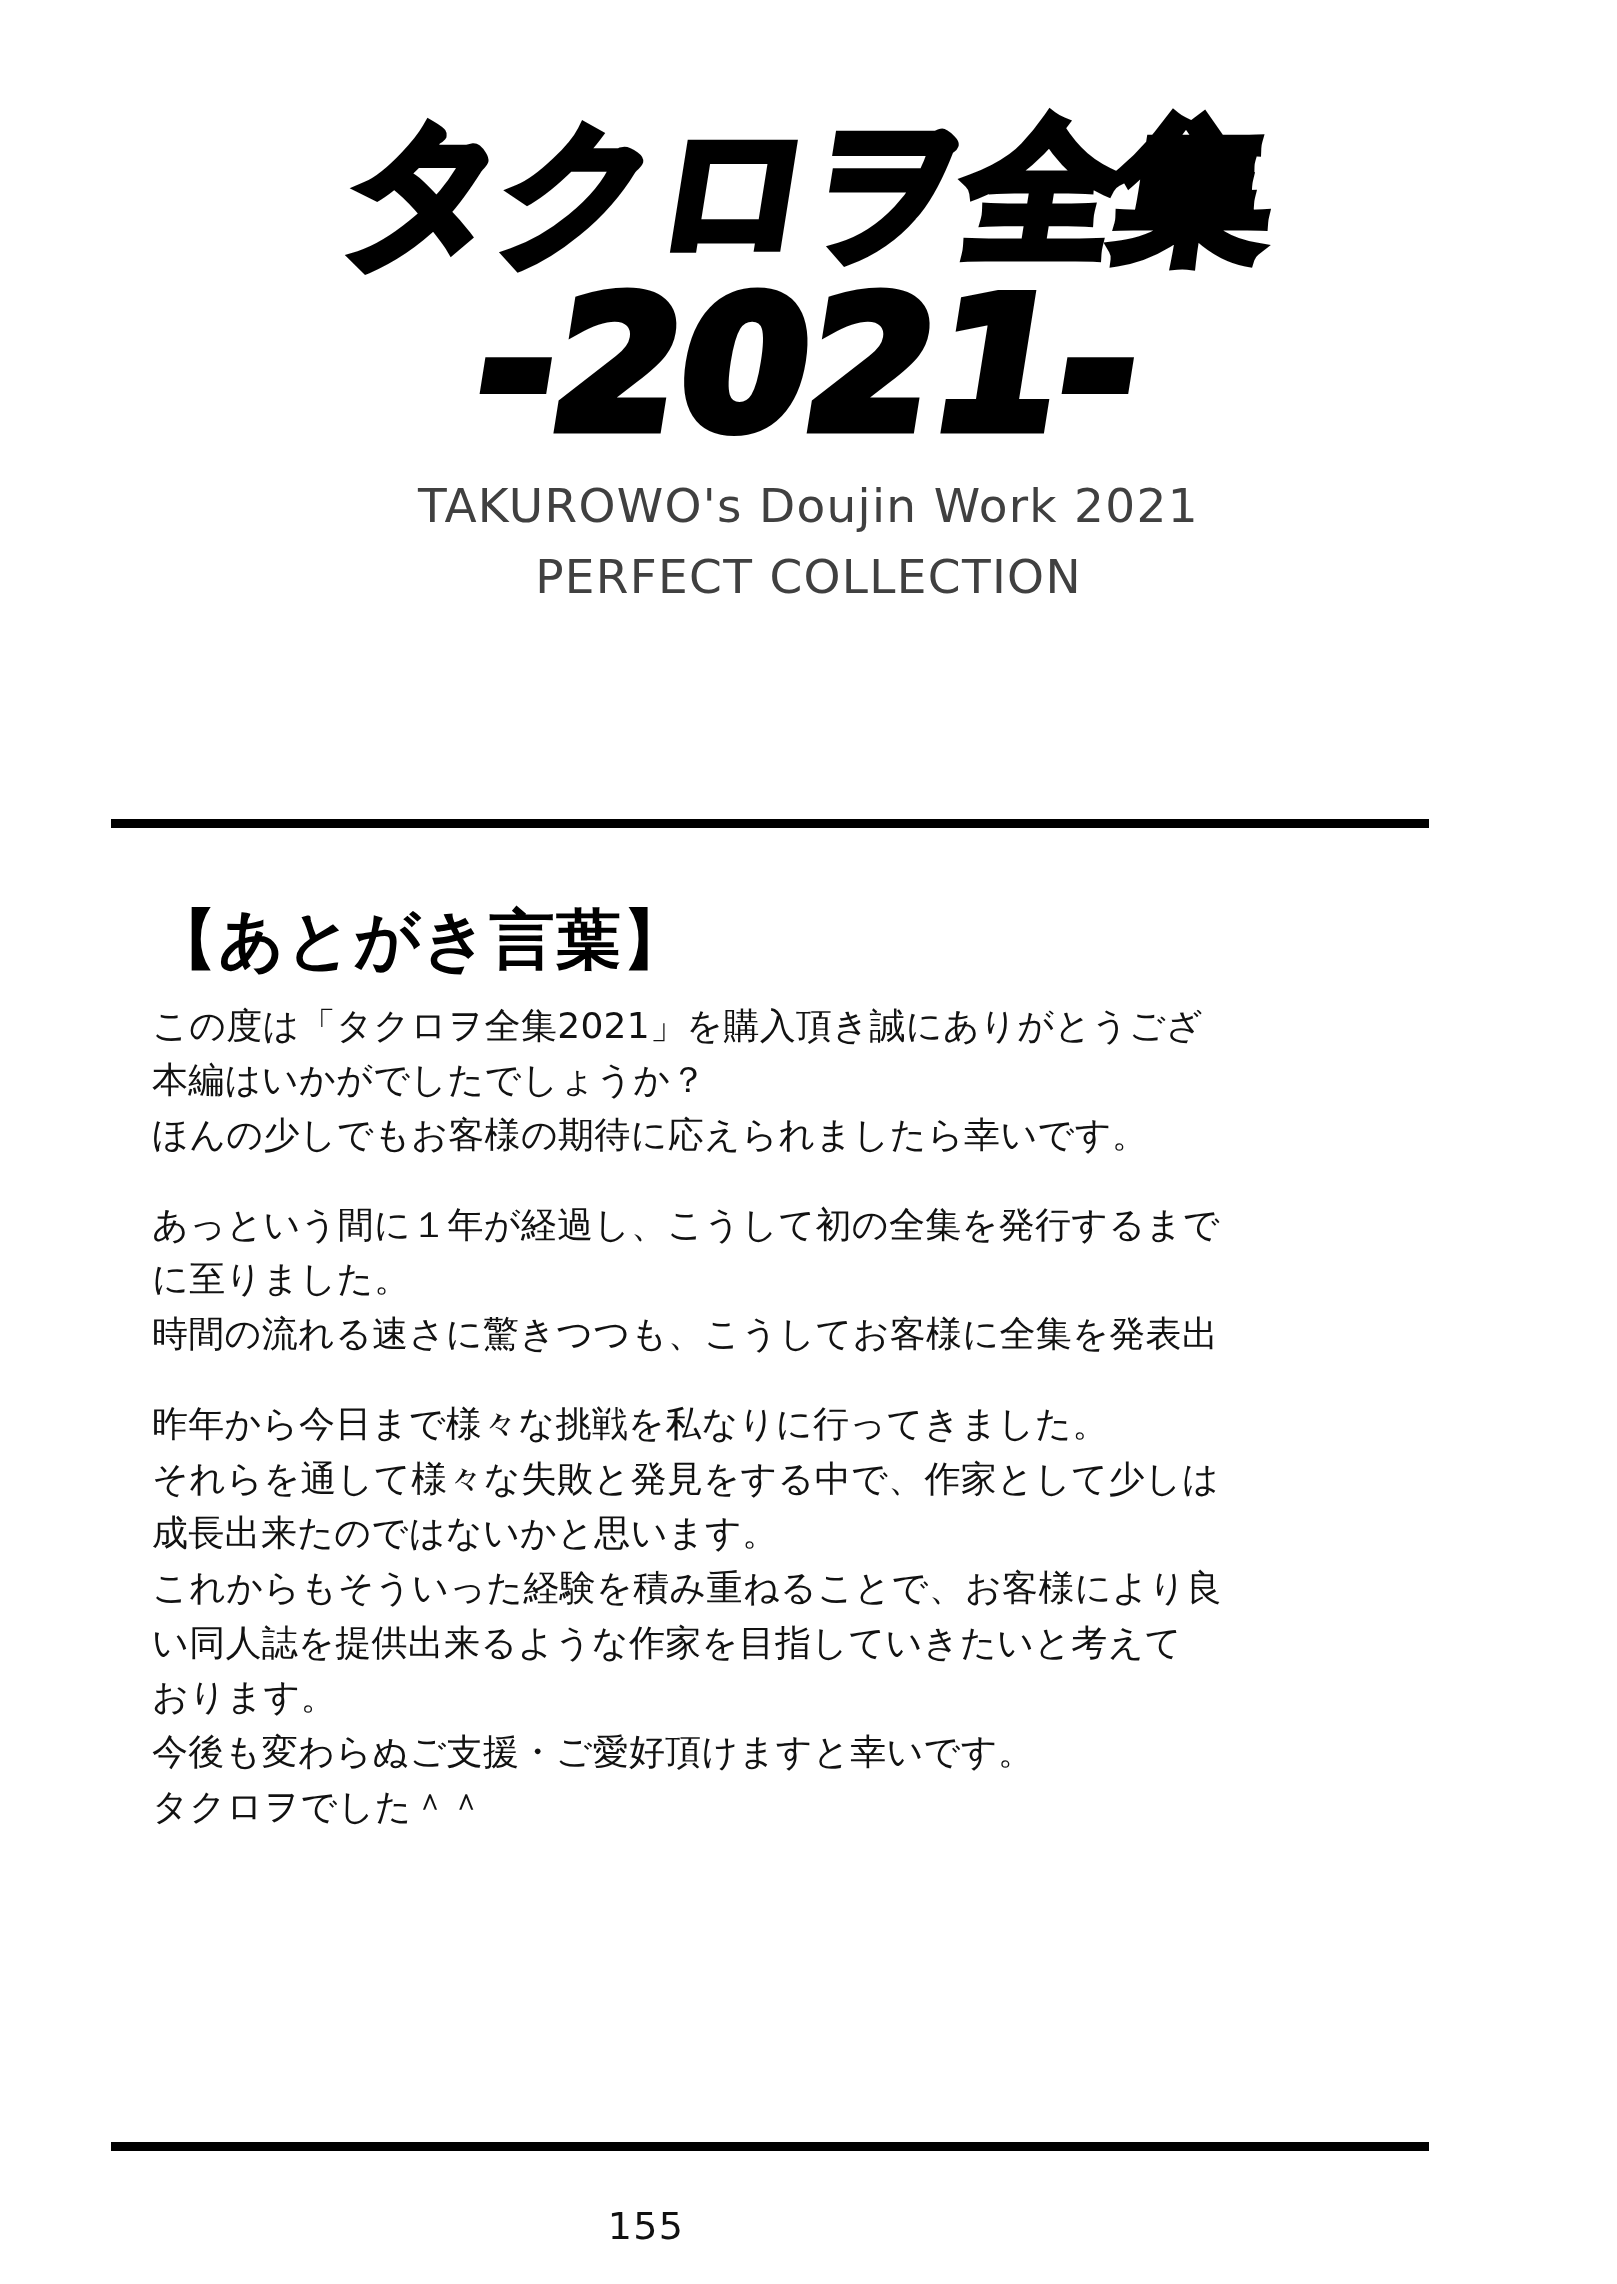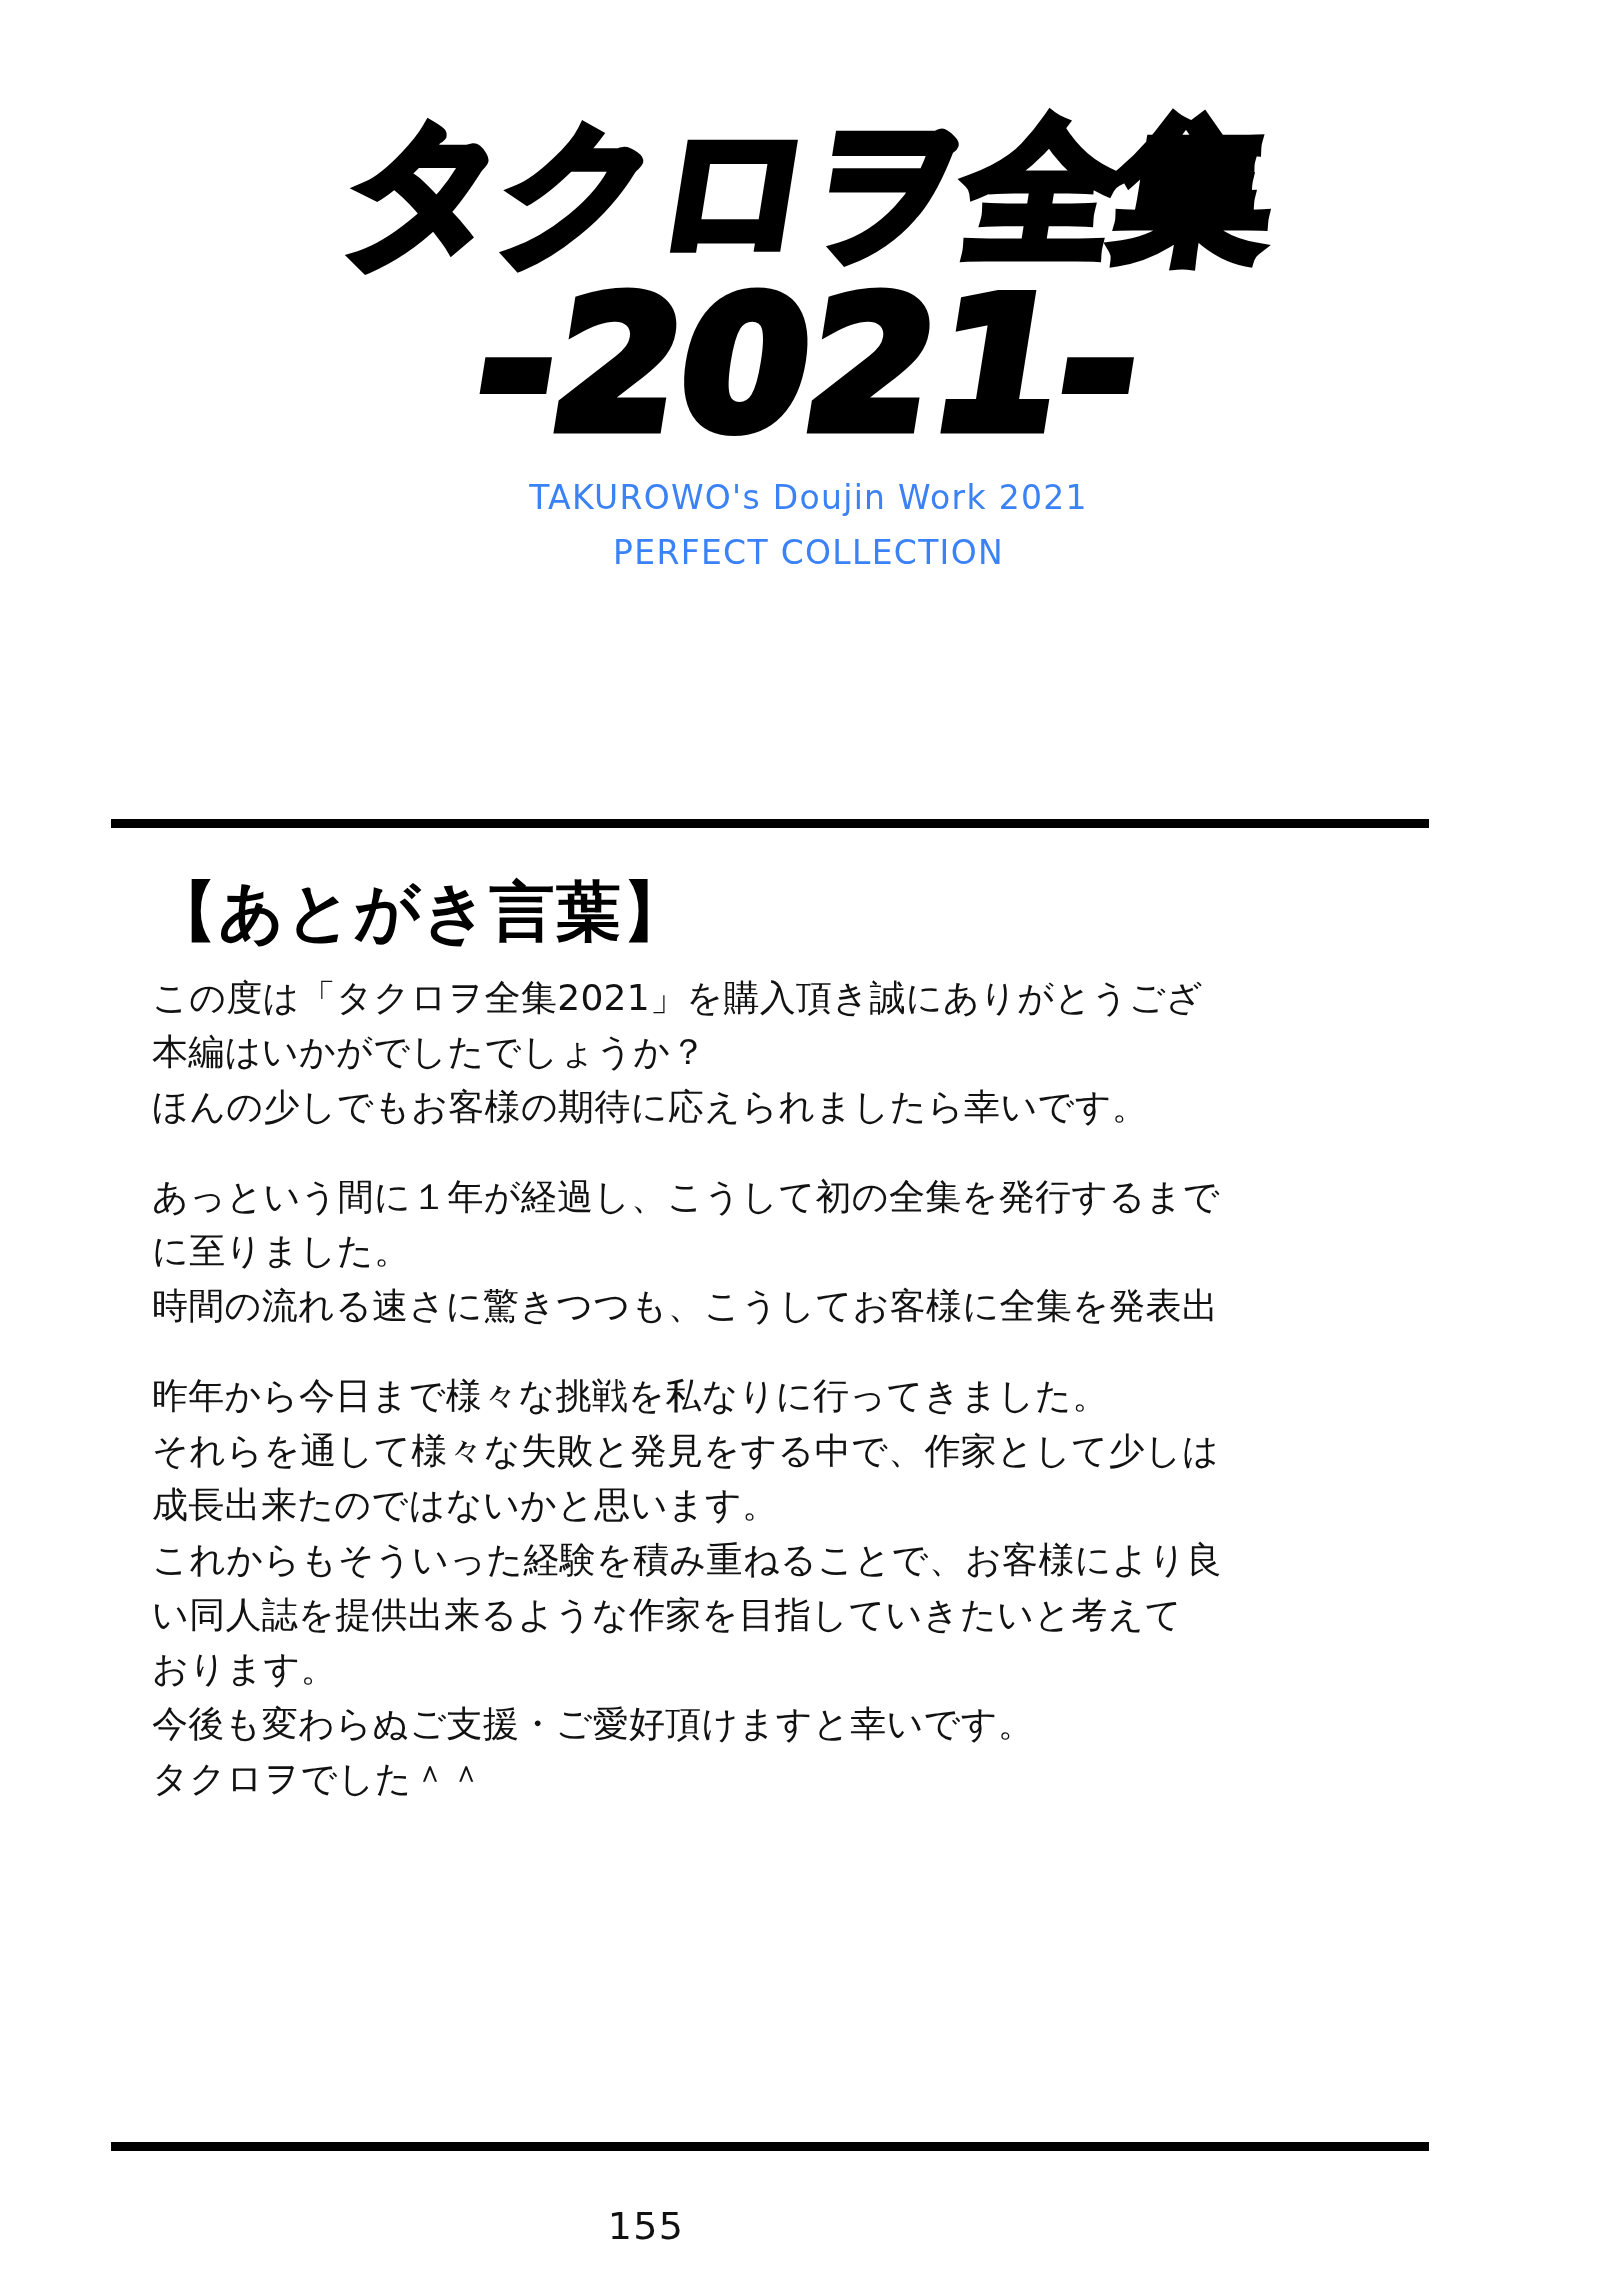--- a/index.html
+++ b/index.html
@@ -46,23 +46,23 @@
     -webkit-text-stroke: 9.4px #000;
   }
   .title-year {
     font-size: 182px;
     margin-top: 9.4px;
     letter-spacing: 0px;
     -webkit-text-stroke: 10.8px #000;
   }
   .title-sub1, .title-sub2 {
     font-family: "DejaVu Sans", sans-serif;
-    font-size: 33px;
+    font-size: 47px;
     letter-spacing: 1.3px;
-    color: #3b82f6;
+    color: #404040;
     margin-top: 23px;
     display: block;
   }
   .title-sub2 {
     margin-top: 16px;
   }
 
   
   .rule {
     position: absolute;
@@ -71,21 +71,21 @@
     height: 8.8px;
     background: #000000;
   }
   .rule-top { top: 819px; }
   .rule-bottom { top: 2142px; }
 
   
   .afterword {
     position: absolute;
     left: 152px;
-    top: 876px;
+    top: 904px;
     width: 1294px;
   }
   .afterword-heading {
     font-family: "DejaVu Sans", sans-serif;
     font-size: 65px;
     font-weight: bold;
     color: #000000;
     letter-spacing: 1.3px;
     margin: 0 0 23px 0;
     line-height: 1.1;

